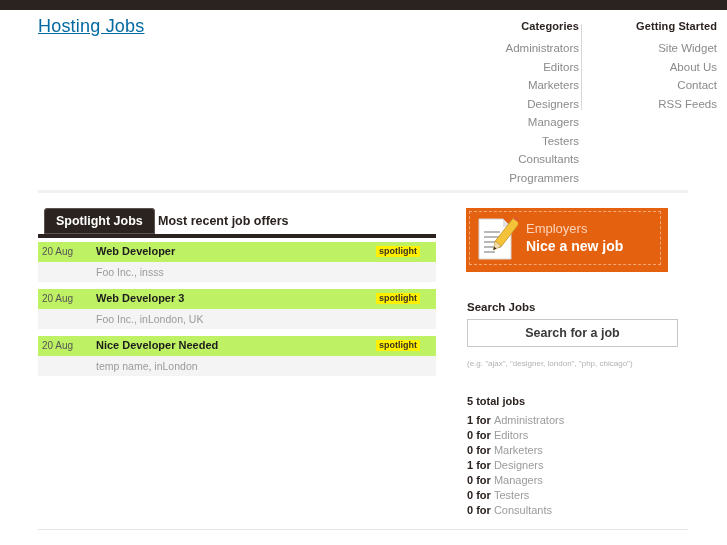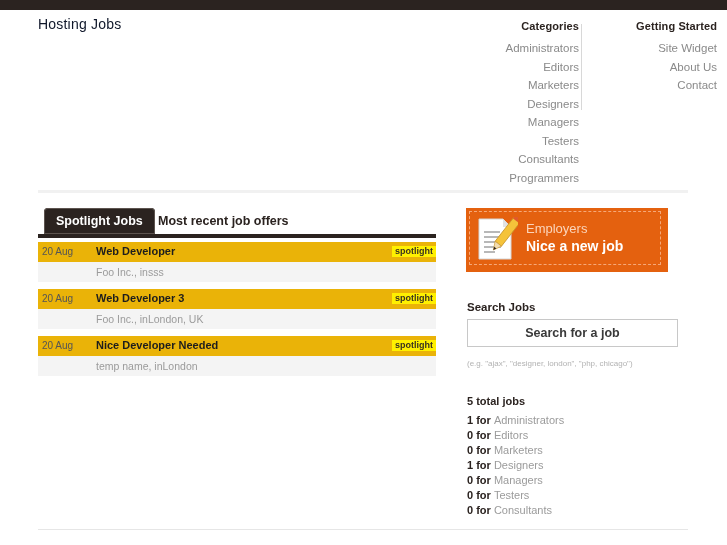--- a/index.html
+++ b/index.html
@@ -31,24 +31,25 @@
 
   
   #header {
     position: relative;
     height: 178px;
   }
   #site-title {
     position: absolute;
     left: 38px;
     top: 6px;
-    font-size: 14px;
+    font-size: 18px;
     font-weight: normal;
-    color: #0f172a;
+    color: #0369a1;
     letter-spacing: 0.2px;
+    text-decoration: underline;
   }
   .navcol {
     position: absolute;
     top: 10px;
     text-align: right;
   }
   #navcol-categories { left: 467px; width: 112px; }
   #navcol-getting    { left: 597px; width: 120px; }
   #nav-divider {
     position: absolute;
@@ -139,41 +140,41 @@
     left: 0;
     width: 398px;
   }
   .job {
     position: relative;
     width: 398px;
   }
   .job-main {
     position: relative;
     height: 20px;
-    background: #eab308;
+    background: #bef264;
   }
   .job-date {
     position: absolute;
     left: 4px;
     top: 4px;
     font-size: 10px;
     color: #555555;
   }
   .job-title {
     position: absolute;
     left: 58px;
     top: 3px;
     font-size: 11px;
     font-weight: bold;
     color: #1d1d1d;
     text-decoration: none;
   }
   .job-badge {
     position: absolute;
-    right: 0px;
+    right: 16px;
     top: 4px;
     background: #fff000;
     color: #3a3320;
     font-size: 9px;
     font-weight: bold;
     padding: 1px 3px;
     line-height: 9px;
   }
   .job-sub {
     position: relative;
@@ -397,20 +398,23 @@
       <h3>Getting Started</h3>
       <ul>
         <li>
             <a href="#">Site Widget</a>
           </li>
         <li>
             <a href="#">About Us</a>
           </li>
         <li>
             <a href="#">Contact</a>
+          </li>
+        <li>
+            <a href="#">RSS Feeds</a>
           </li>
       </ul>
     </div>
 
     <div id="header-rule"></div>
   </div>
 
   <div id="main">
 
     <div id="jobs-panel">

